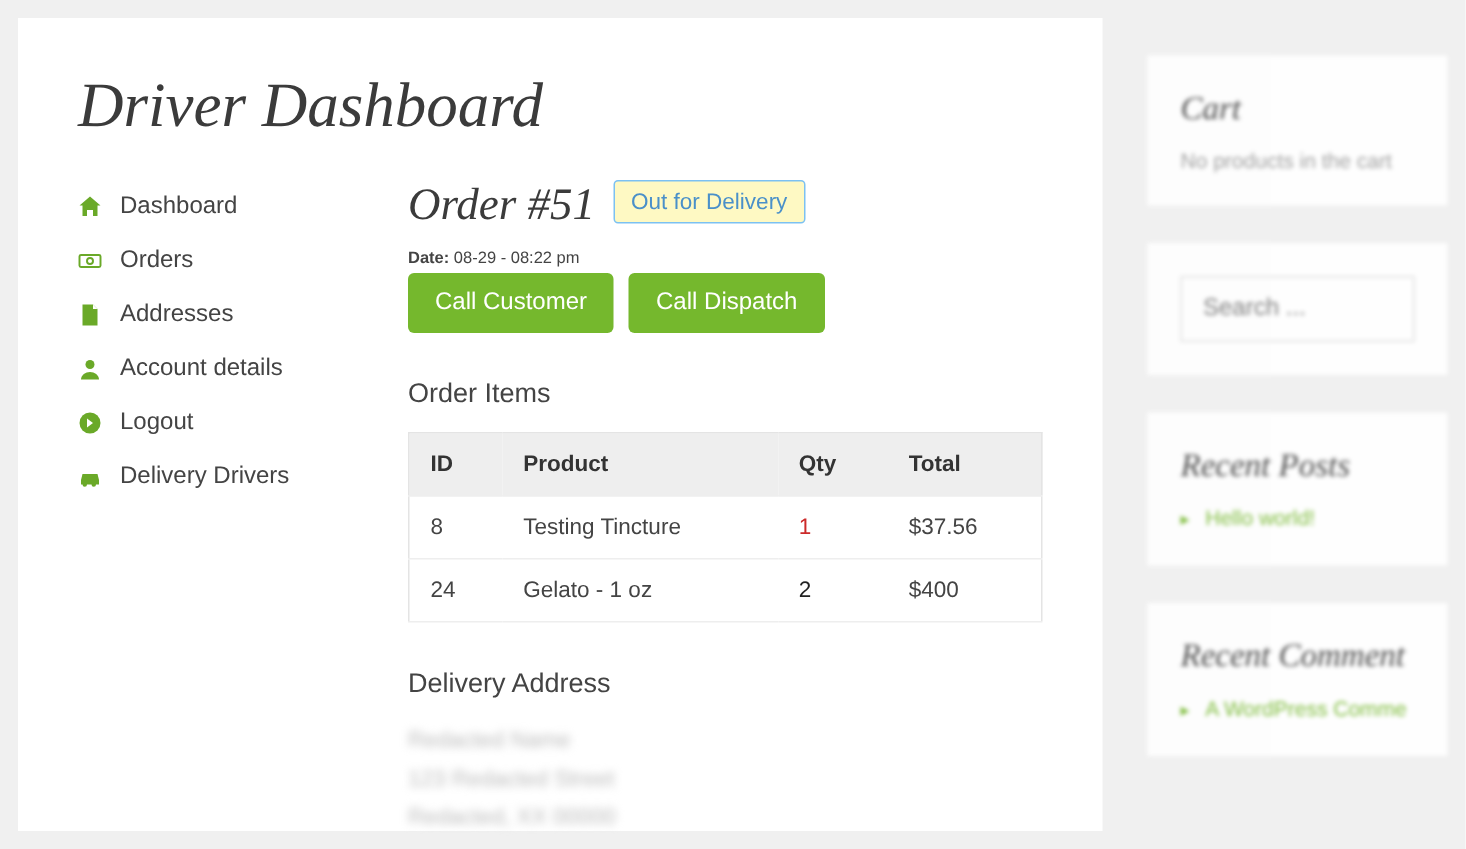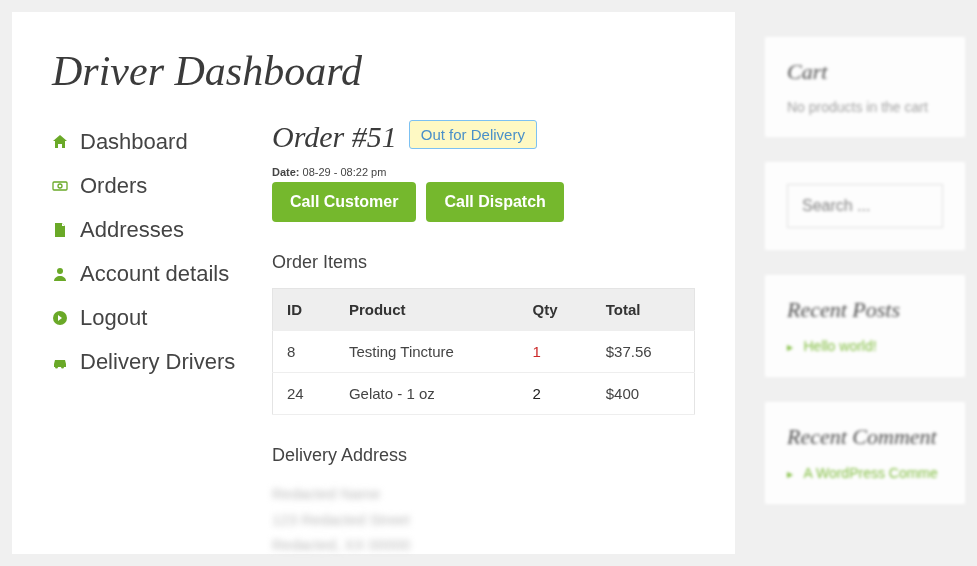--- a/index.html
+++ b/index.html
@@ -45,21 +45,21 @@
     font-size: 42px;
     color: #3b3b3b;
     margin-bottom: 25px;
   }
   .content-row {
     display: flex;
     gap: 35px;
   }
   .nav {
     width: 185px;
-    font-size: 22px;
+    font-size: 16px;
     text-align: right;
   }
   .nav-item {
     display: flex;
     align-items: center;
     gap: 12px;
     padding: 9px 0;
     color: #444;
     cursor: pointer;
   }
@@ -92,21 +92,21 @@
   .date-line b { font-weight: 700; }
   .btn-row { display: flex; gap: 10px; margin-bottom: 30px; }
   .btn {
     background: #75b82d;
     color: #fff;
     border: none;
     padding: 11px 18px;
     font-size: 16px;
     border-radius: 4px;
     cursor: pointer;
-    font-weight: 700;
+    font-weight: 400;
   }
   .section-title {
     font-size: 18px;
     color: #444;
     margin-bottom: 15px;
     font-weight: 400;
   }
   table.items {
     width: 100%;
     border-collapse: collapse;

